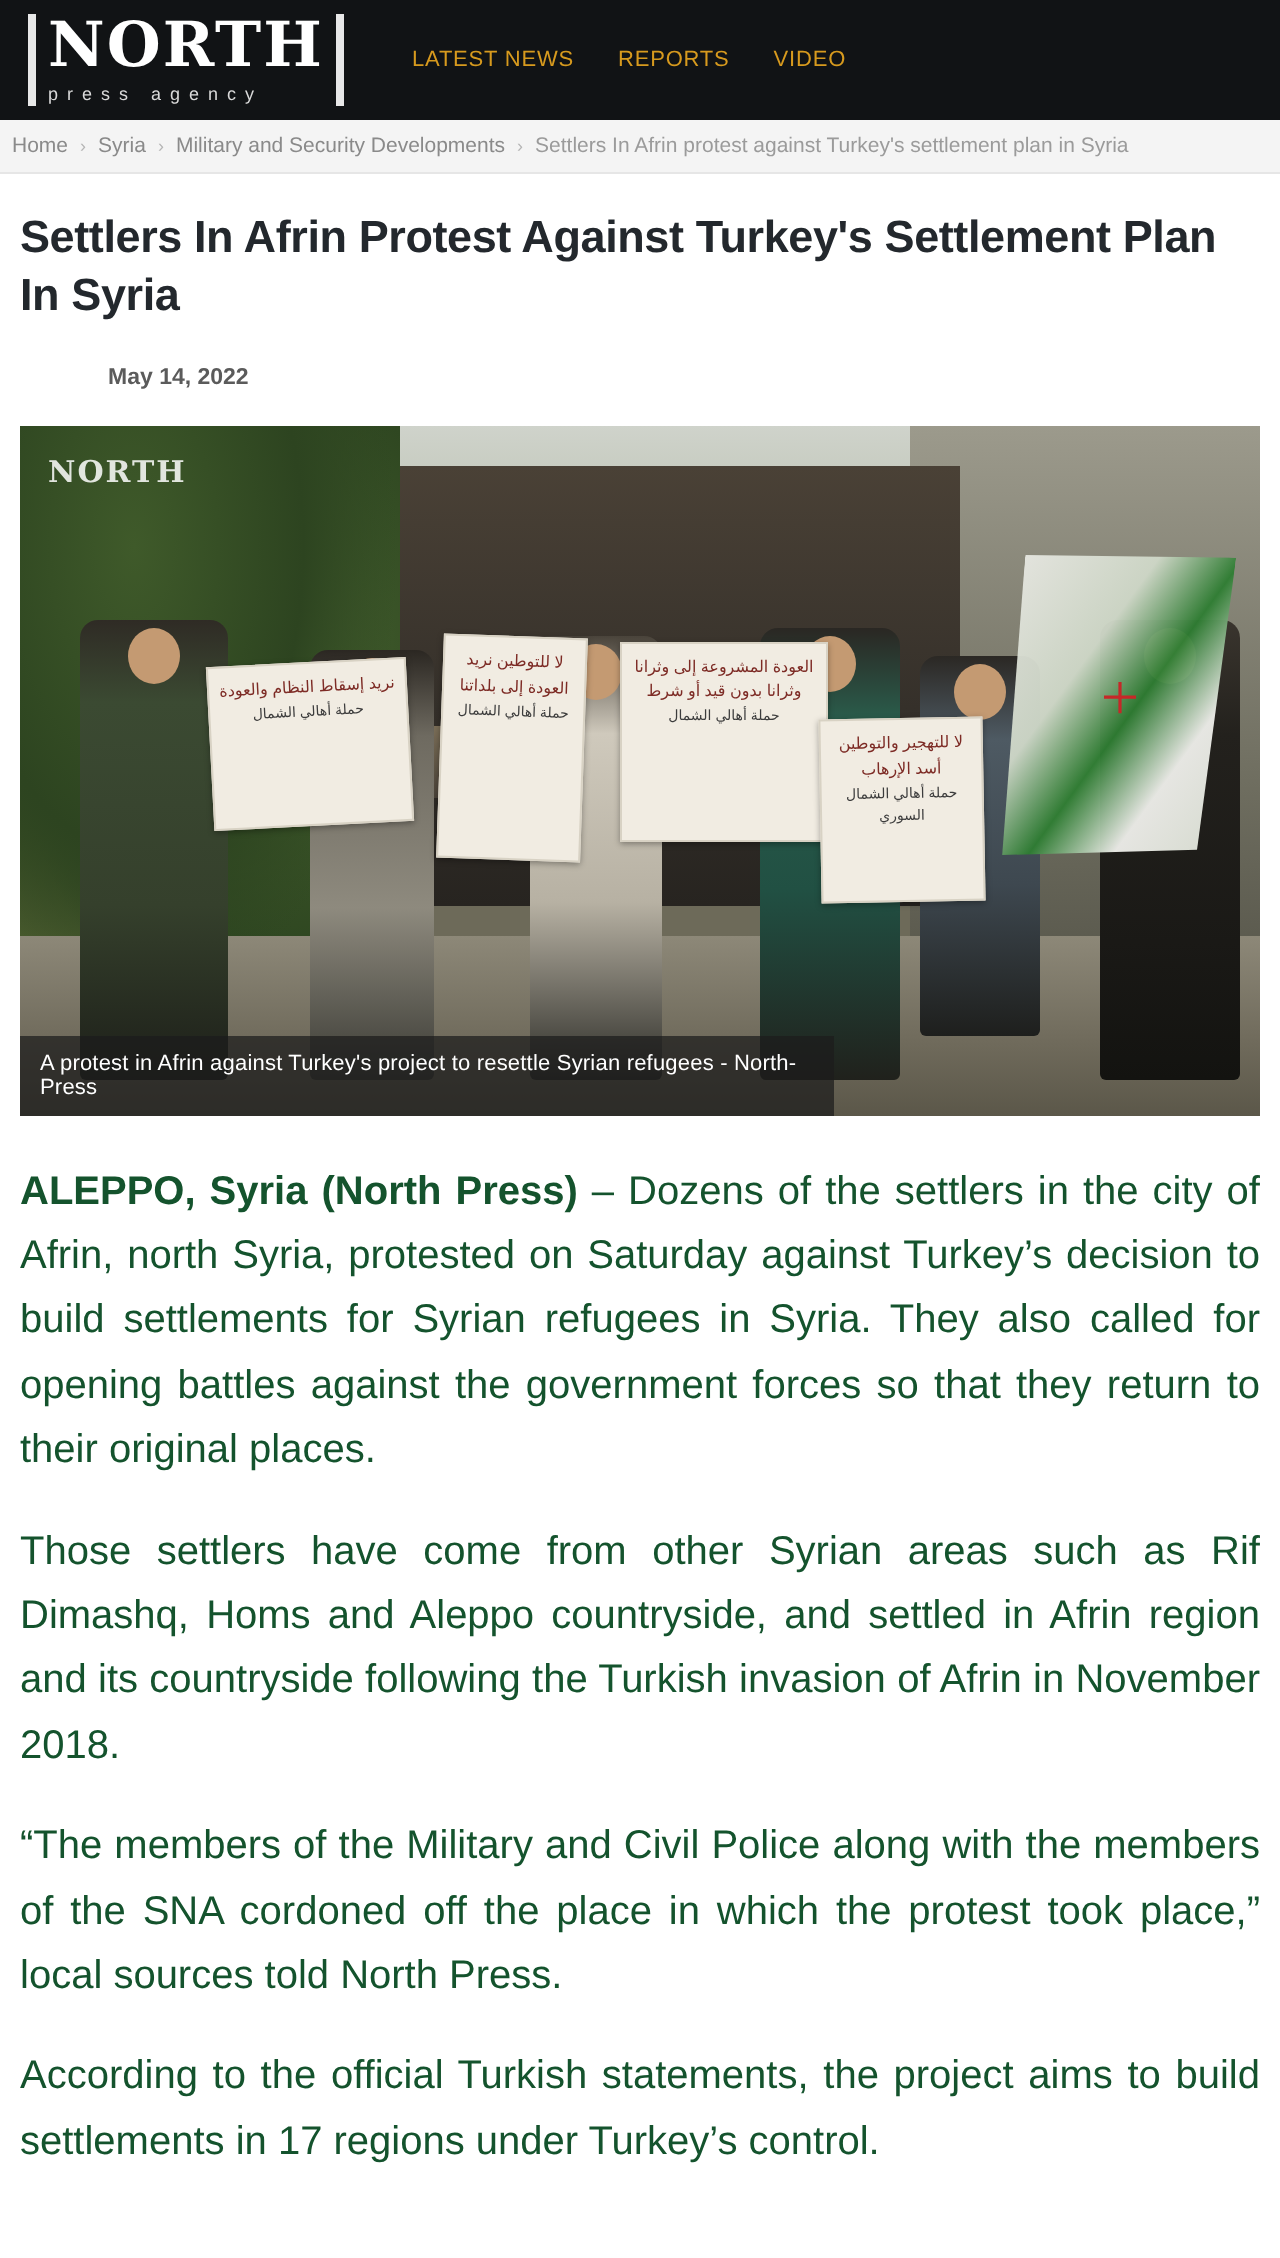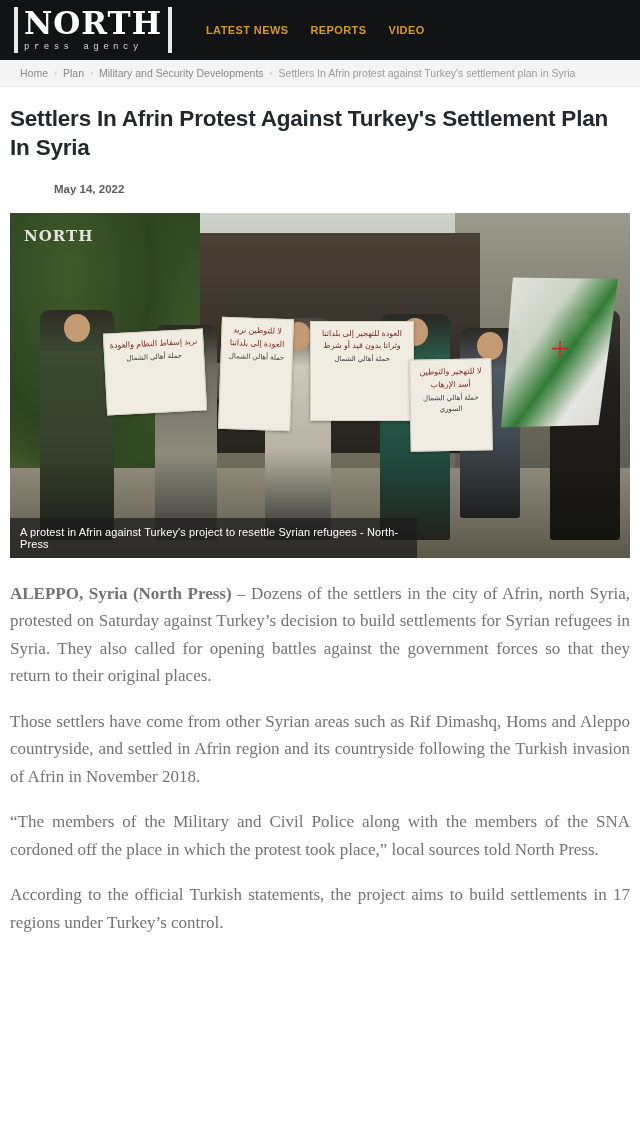--- a/index.html
+++ b/index.html
@@ -39,42 +39,41 @@
     line-height: 1;
     white-space: nowrap;
   }
   .logo-sub {
     color: #d9d9d9;
     font-size: 9px;
     letter-spacing: 4.5px;
     margin-top: 3px;
     text-transform: lowercase;
     white-space: nowrap;
-    font-family: Liberation Mono, monospace;
   }
   .nav {
     display: flex;
     align-items: center;
     gap: 22px;
     margin-left: 34px;
   }
   .nav a {
     color: #d79a1e;
     font-size: 11px;
-    font-weight: bold;
+    font-weight: normal;
     letter-spacing: 0.4px;
     text-decoration: none;
     text-transform: uppercase;
   }
 
   
   .breadcrumb {
     background: #f4f4f4;
     border-bottom: 1px solid #e6e6e6;
-    padding: 7px 20px;
+    padding: 7px 6px;
     font-size: 10.5px;
     color: #8a8a8a;
     display: flex;
     align-items: center;
     gap: 6px;
     flex-wrap: nowrap;
     white-space: nowrap;
     overflow: hidden;
   }
   .breadcrumb a { color: #8a8a8a; text-decoration: none; }
@@ -195,24 +194,24 @@
     background: rgba(28,28,28,0.72);
     color: #ffffff;
     font-size: 11px;
     padding: 8px 10px;
     letter-spacing: .1px;
   }
 
   
   .body { padding: 0 10px 18px 10px; }
   .body p {
-    font-family: Liberation Serif, serif;
-    font-size: 17px;
+    font-family: Liberation Sans, sans-serif;
+    font-size: 20px;
     line-height: 1.62;
-    color: #737373;
+    color: #14532d;
     text-align: justify;
     margin: 18px 0 0 0;
   }
   .body p.first { margin-top: 22px; }
   .body p b { font-weight: bold; }
 </style>
 </head>
 <body>
 
 <div class="page">
@@ -225,21 +224,21 @@
     <nav class="nav">
       <a href="#">LATEST NEWS</a>
       <a href="#">REPORTS</a>
       <a href="#">VIDEO</a>
     </nav>
   </div>
 
   <div class="breadcrumb">
     <a href="#">Home</a>
     <span class="sep">›</span>
-    <a href="#">Plan</a>
+    <a href="#">Syria</a>
     <span class="sep">›</span>
     <a href="#">Military and Security Developments</a>
     <span class="sep">›</span>
     <span class="current">Settlers In Afrin protest against Turkey's settlement plan in Syria</span>
   </div>
 
   <div class="article">
     <h1 class="title">Settlers In Afrin Protest Against Turkey's Settlement Plan In Syria</h1>
     <div class="date">May 14, 2022</div>
 
@@ -276,21 +275,21 @@
 
         <div class="sign s1">
           <div>نريد إسقاط النظام والعودة</div>
           <div class="ln2">حملة أهالي الشمال</div>
         </div>
         <div class="sign s2">
           <div>لا للتوطين نريد العودة إلى بلداتنا</div>
           <div class="ln2">حملة أهالي الشمال</div>
         </div>
         <div class="sign s3">
-          <div>العودة للتهجير إلى بلداتنا وثرانا بدون قيد أو شرط</div>
+          <div>العودة المشروعة إلى وثرانا وثرانا بدون قيد أو شرط</div>
           <div class="ln2">حملة أهالي الشمال</div>
         </div>
         <div class="sign s4">
           <div>لا للتهجير والتوطين أسد الإرهاب</div>
           <div class="ln2">حملة أهالي الشمال السوري</div>
         </div>
 
         <div class="watermark">NORTH</div>
         <figcaption>A protest in Afrin against Turkey's project to resettle Syrian refugees - North-Press</figcaption>
       </div>

